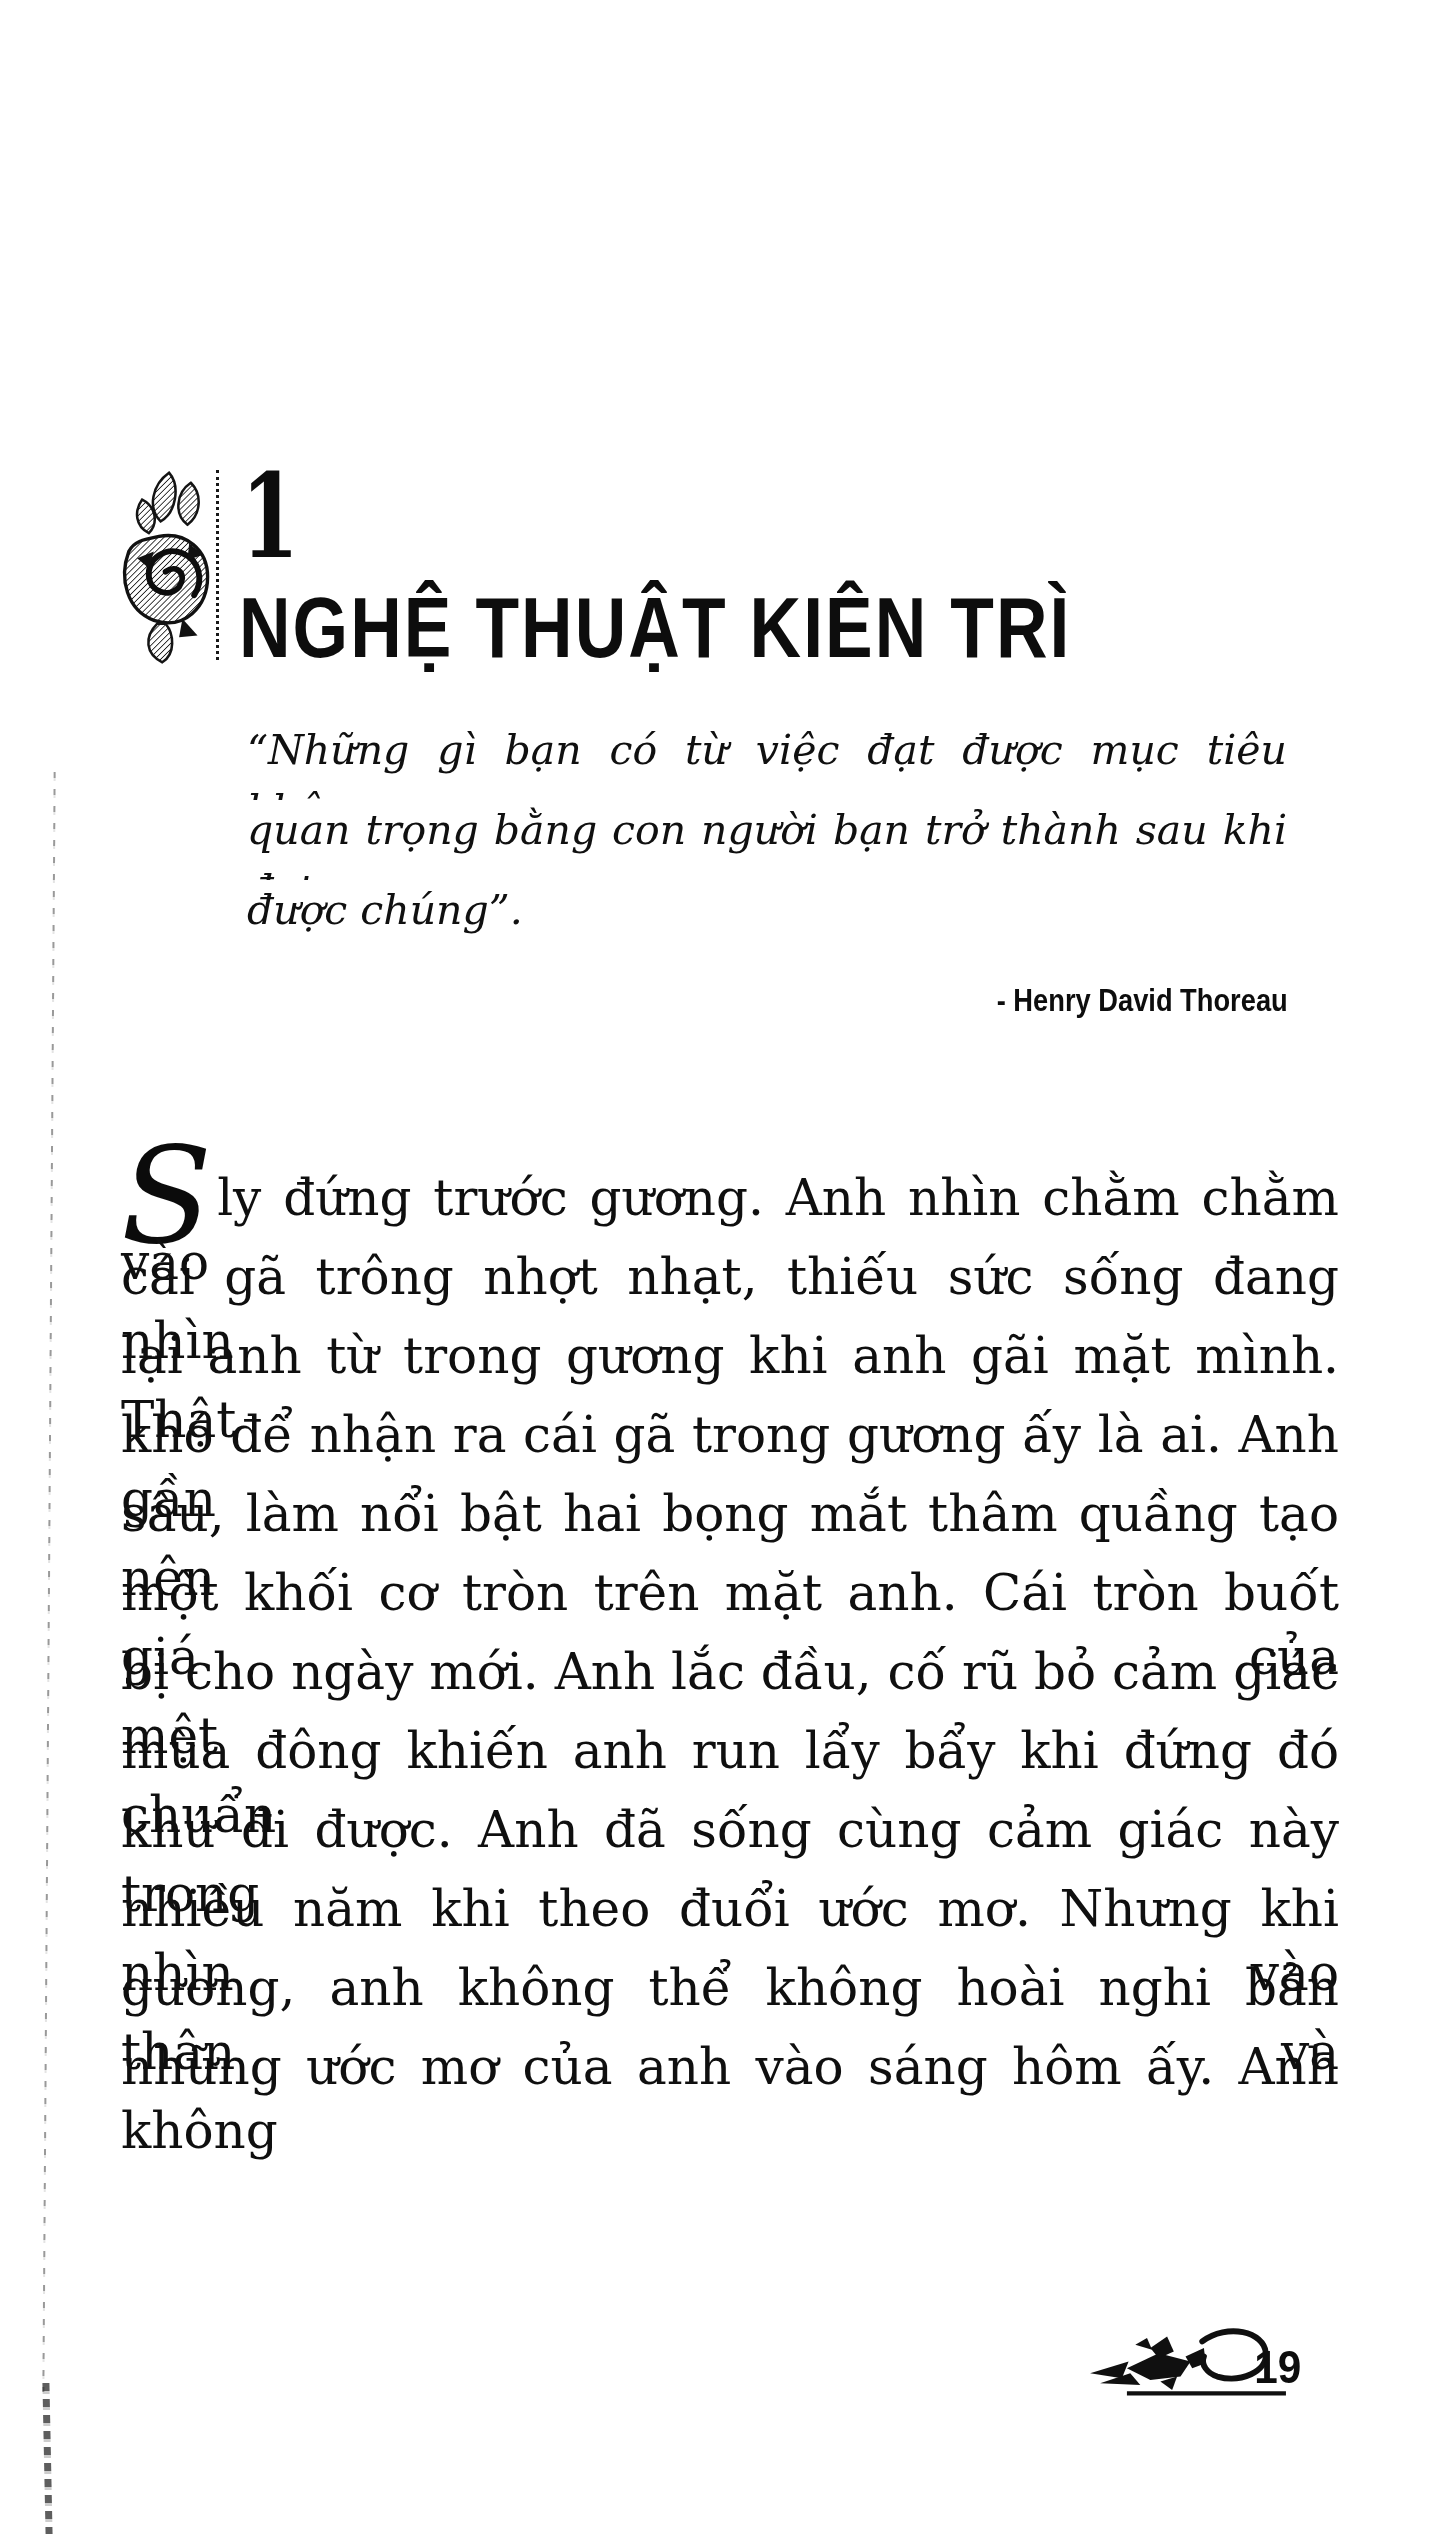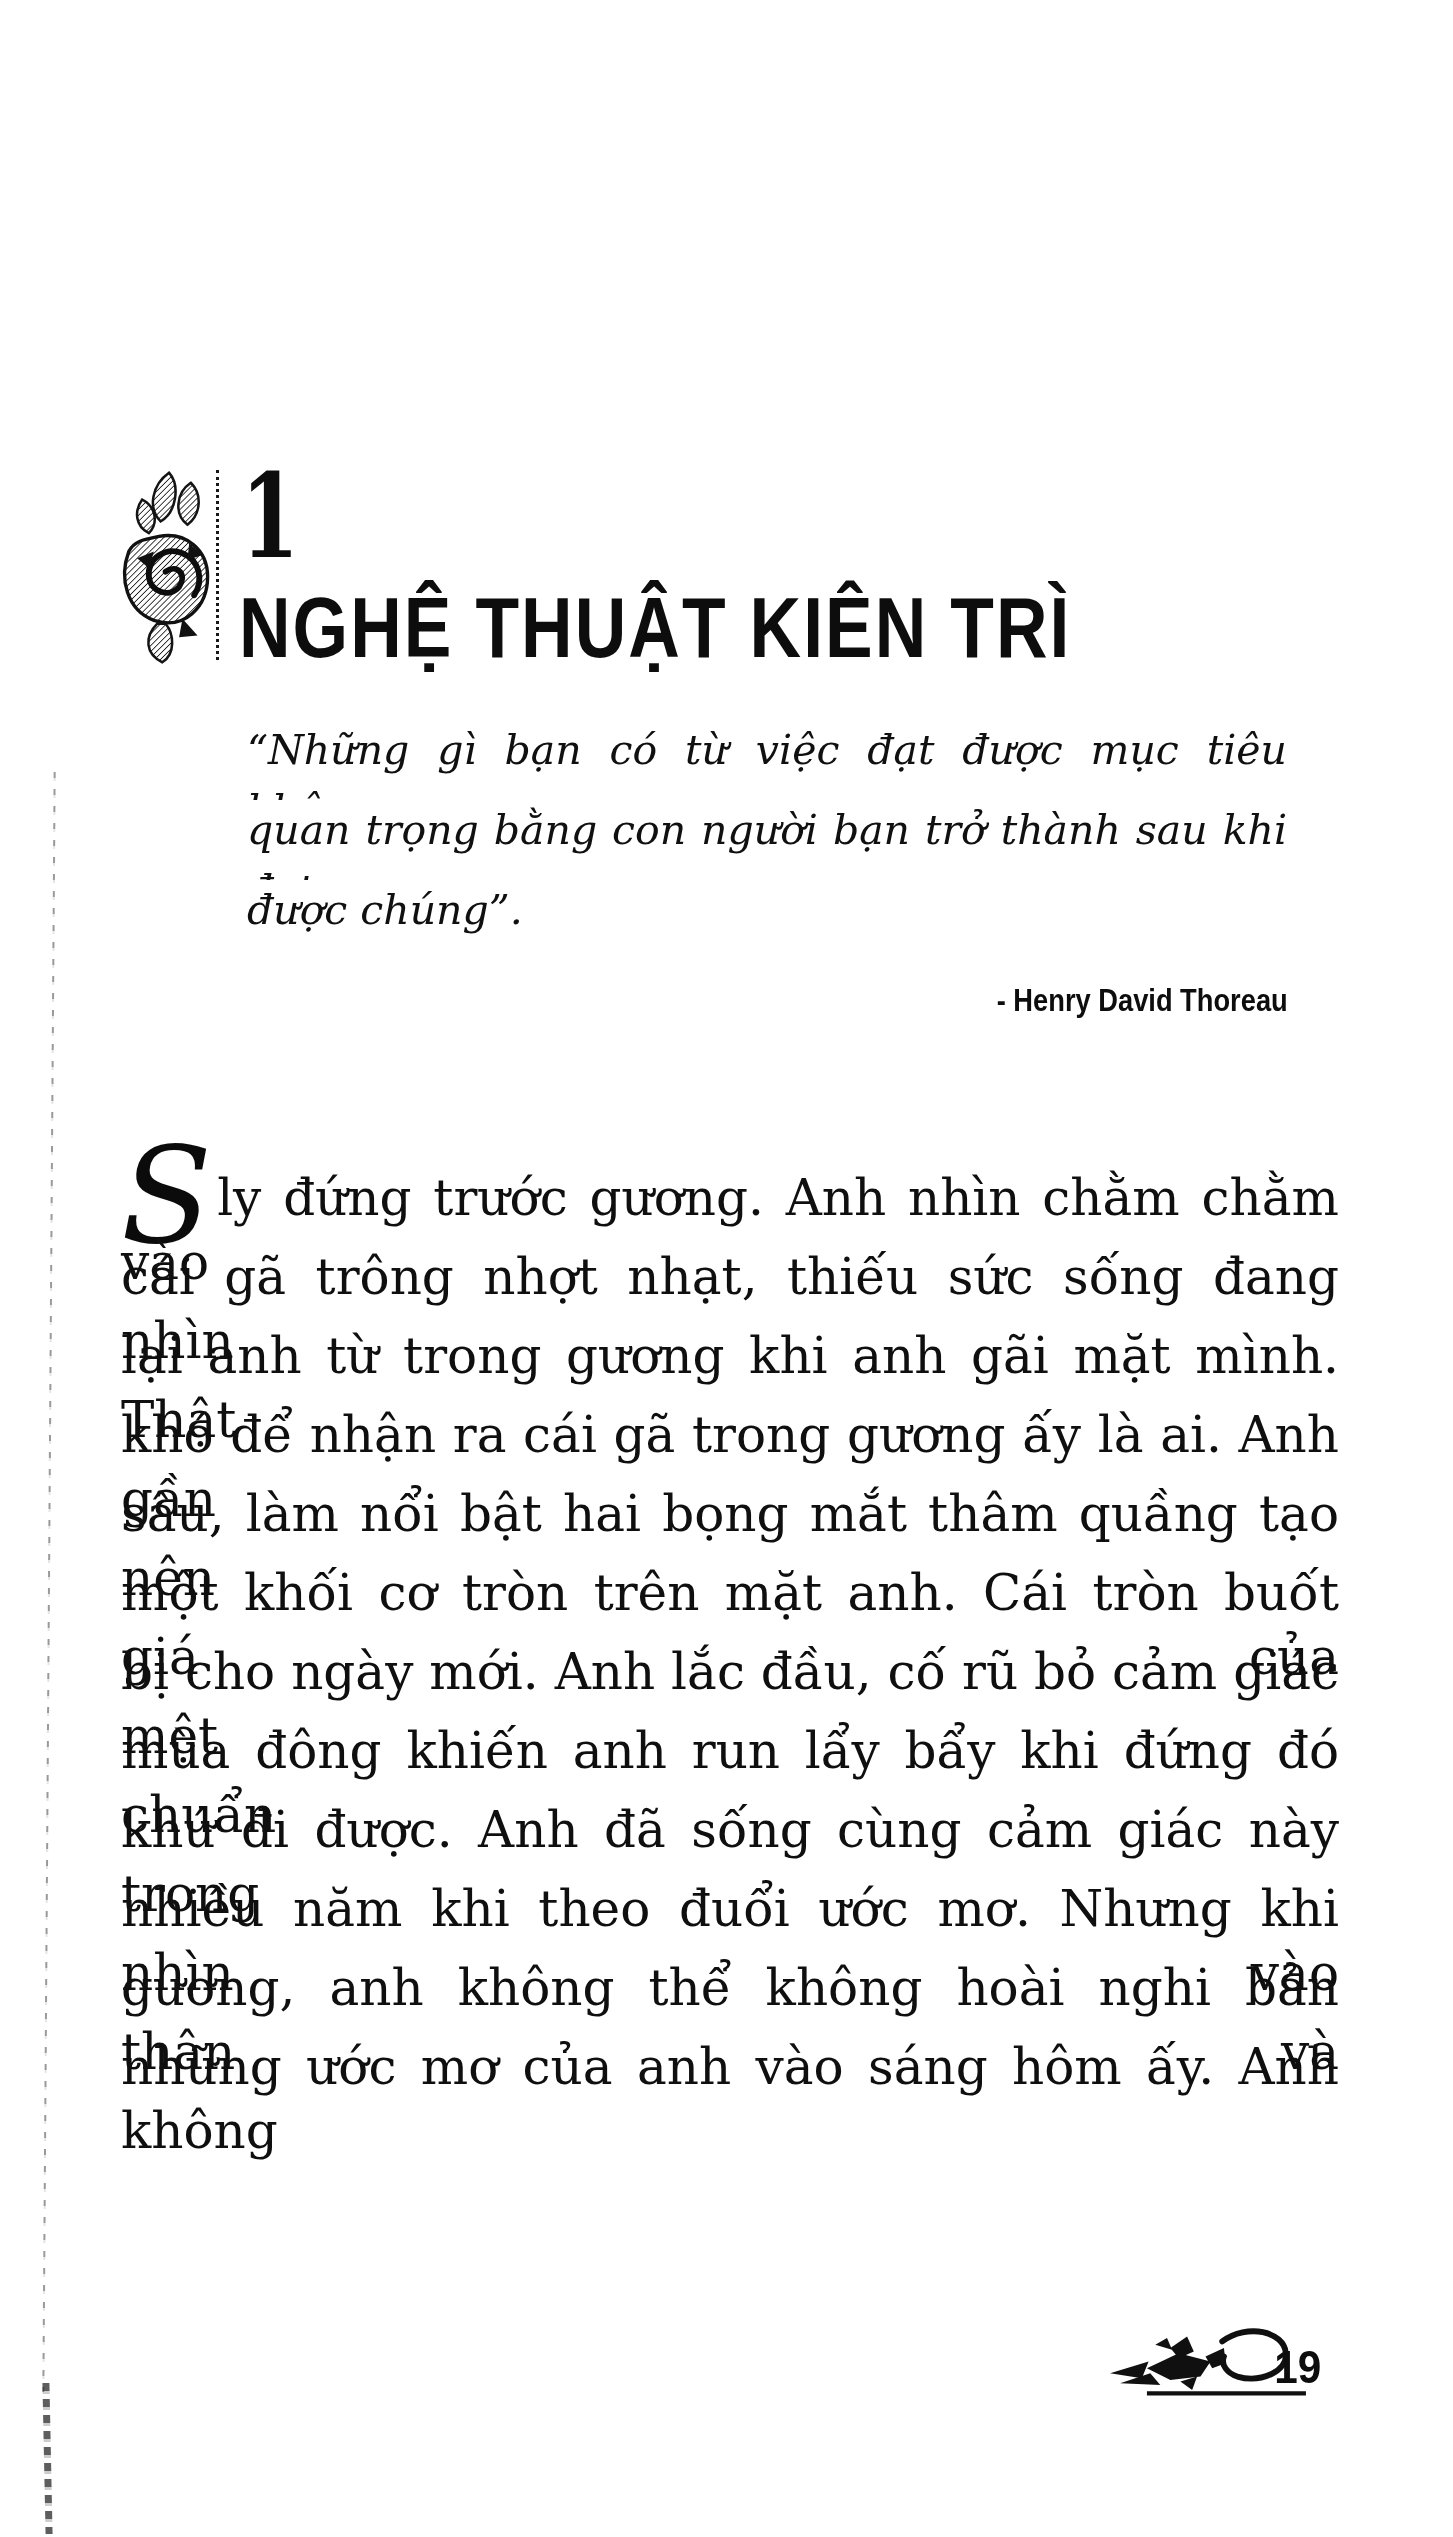--- a/index.html
+++ b/index.html
@@ -149,21 +149,21 @@
     font-size: 133px;
     line-height: 50px;
     vertical-align: -27px;
     margin-right: 5px;
     color: #0b0b0b;
   }
 
   
   .footer {
     position: absolute;
-    right: 132px;
+    right: 152px;
     top: 2323px;
     display: flex;
     align-items: flex-end;
     justify-content: center;
   }
   .footer-ornament { display: block; }
   .page-number {
     font-family: "Liberation Sans", sans-serif;
     font-weight: bold;
     font-size: 47px;

